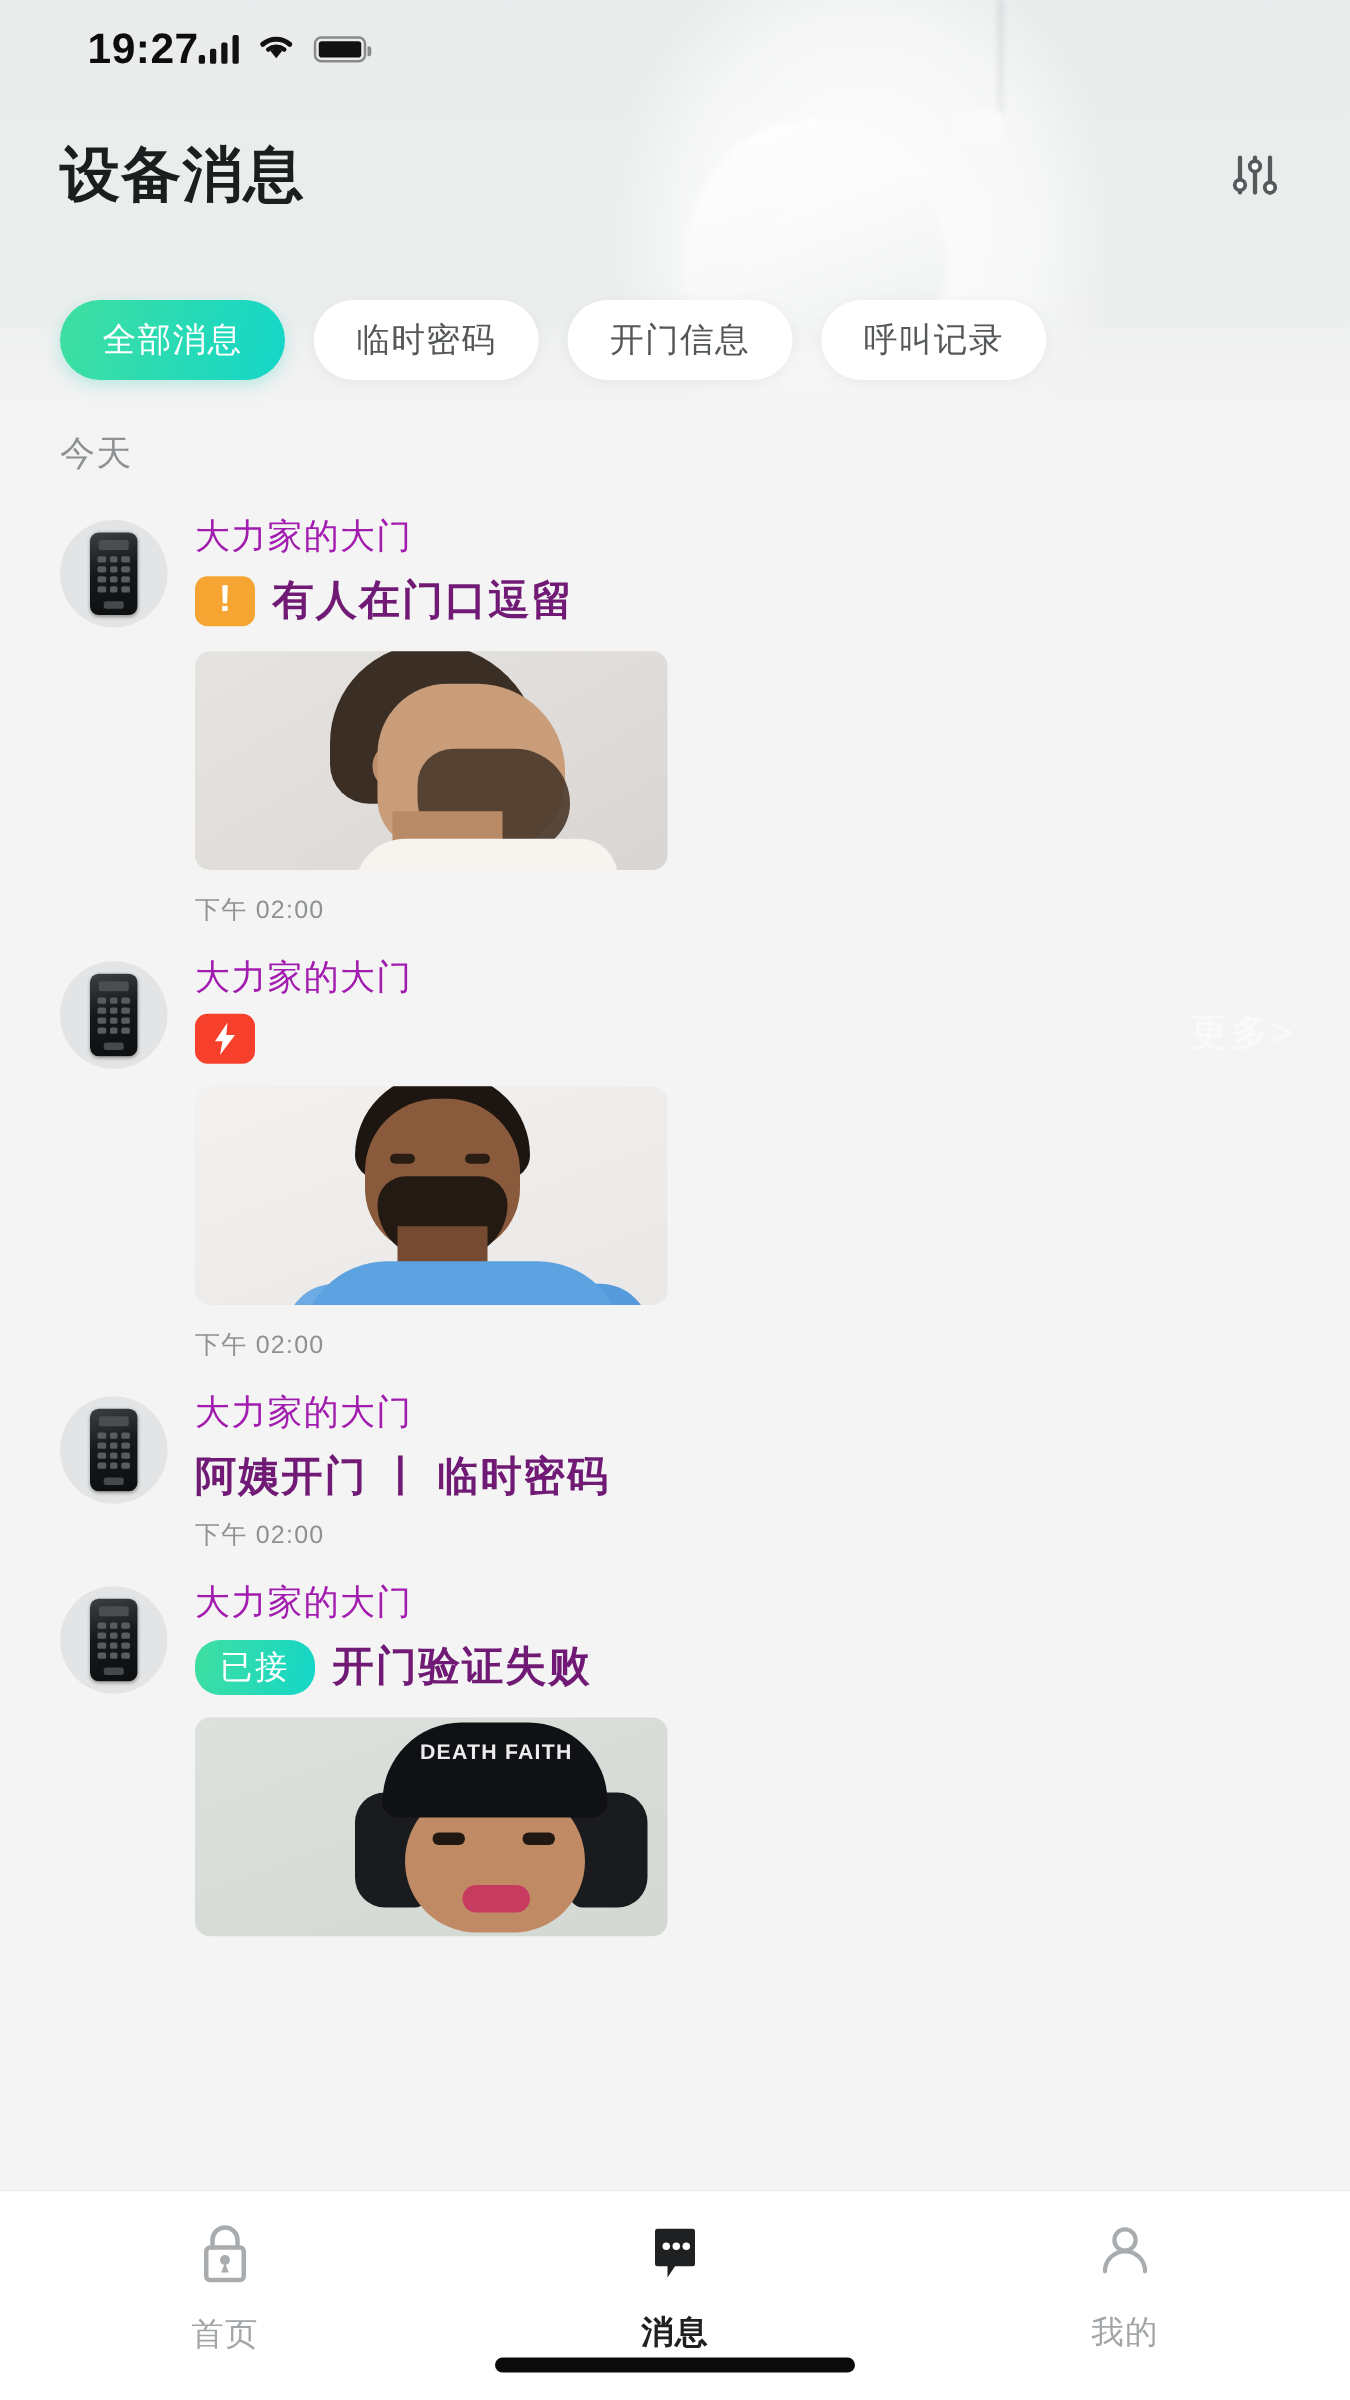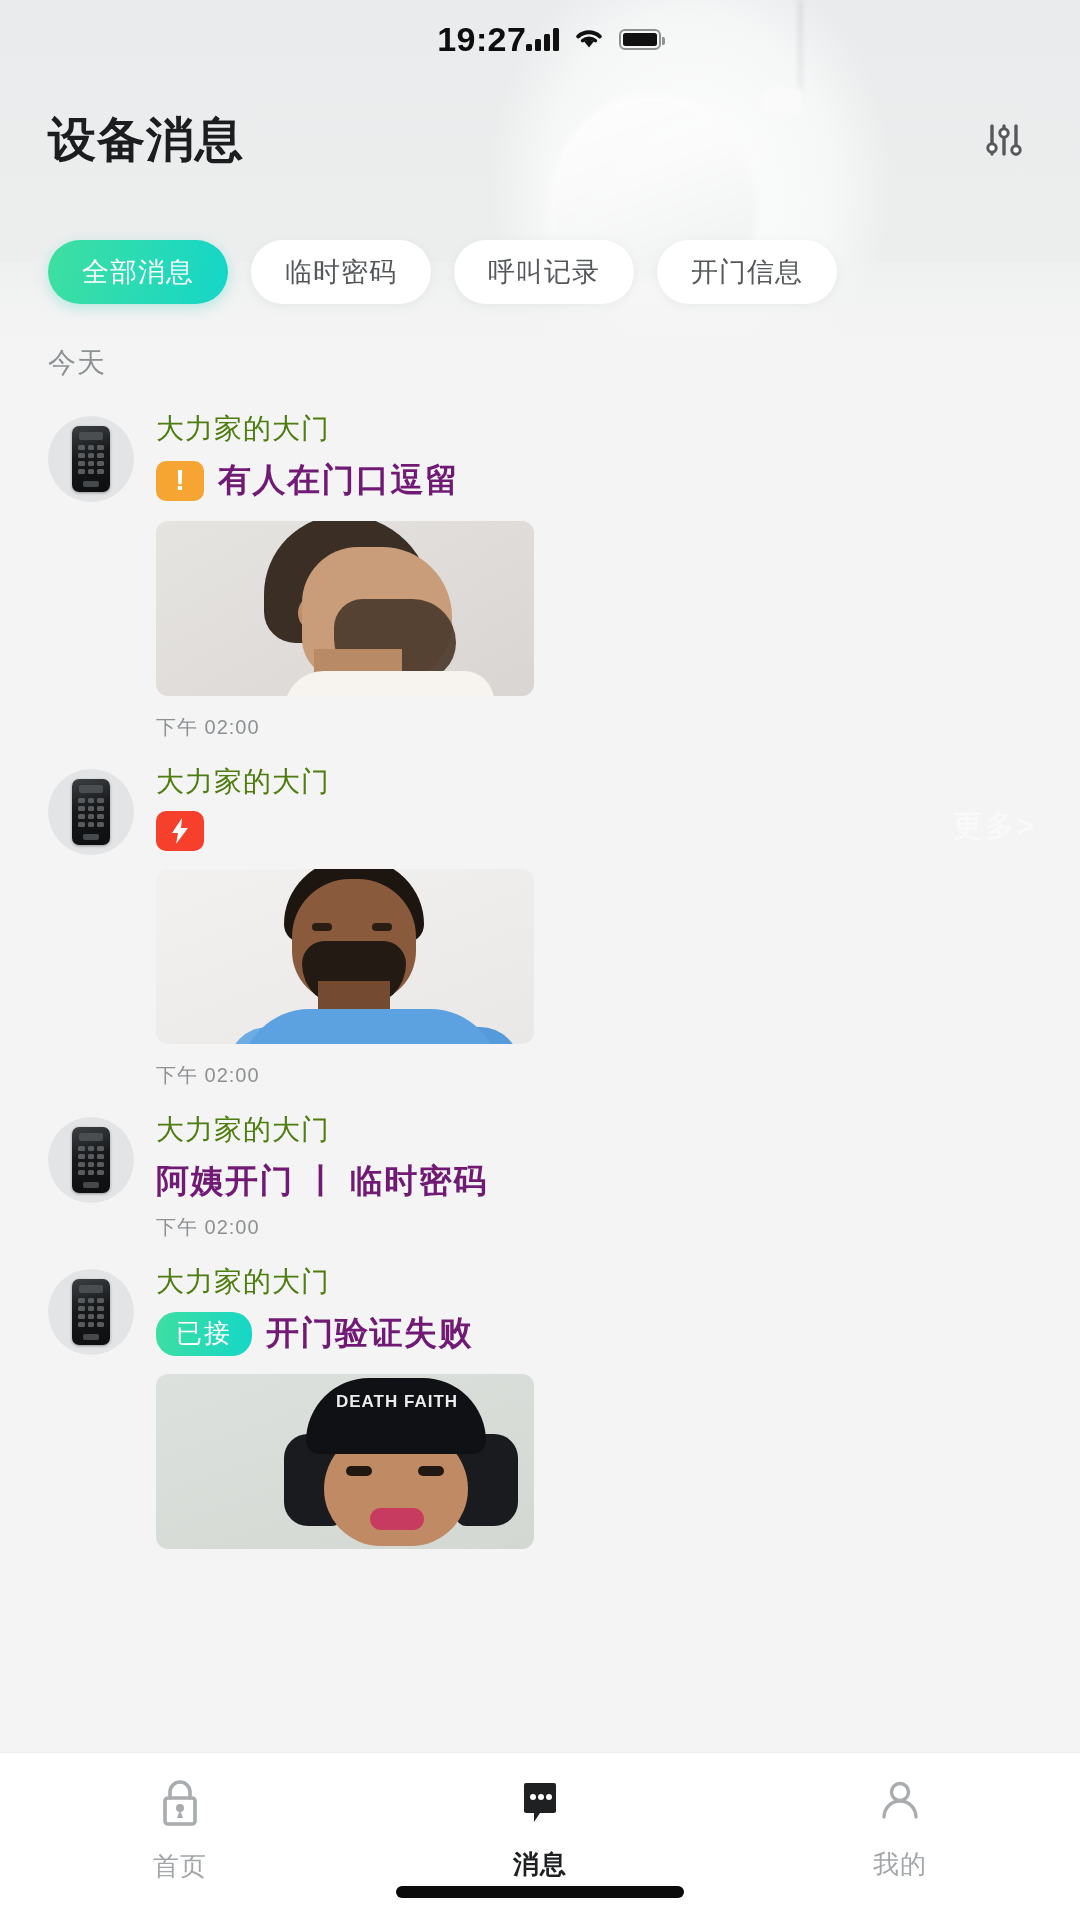--- a/index.html
+++ b/index.html
@@ -35,21 +35,21 @@
     background:#fafafa; border-radius:8px; filter:blur(2.5px);
   }
   #page-fade{
     position:absolute; left:0; top:262px; right:0; bottom:0;
     background:linear-gradient(180deg,rgba(244,244,244,.25) 0%,rgba(244,244,244,.85) 60px,#f4f4f4 150px);
   }
 
   
   #status-bar{
     position:absolute; top:0; left:0; right:0; height:78px;
-    display:flex; align-items:center; justify-content:center;
+    display:flex; align-items:center; justify-content:flex-start;
     padding:0 52px 0 70px;
   }
   #status-time{
     font-size:34px; font-weight:700; color:#0d0d0d; letter-spacing:.4px;
   }
   #status-icons{ display:flex; align-items:center; gap:13px; }
   .sig-bars{ display:flex; align-items:flex-end; gap:3.5px; height:23px; }
   .sig-bars i{ display:block; width:5.5px; background:#111; border-radius:1.5px; }
   .sig-bars i:nth-child(1){ height:7px; }
   .sig-bars i:nth-child(2){ height:12px; }
@@ -118,21 +118,21 @@
   .keypad .keys{
     position:absolute; left:6px; top:19px; width:26px;
     display:grid; grid-template-columns:repeat(3,1fr); gap:3px 3px;
   }
   .keypad .keys b{ display:block; height:5px; background:#585c5f; border-radius:1.5px; }
   .keypad .reader{
     position:absolute; left:11px; bottom:5px; width:16px; height:6px;
     background:#45494c; border-radius:2px;
   }
   .msg-body{ padding-left:22px; flex:1; }
-  .msg-device{ font-size:28px; color:#4d7c0f; letter-spacing:1px; }
+  .msg-device{ font-size:28px; color:#a21caf; letter-spacing:1px; }
   .msg-title-row{ display:flex; align-items:center; gap:14px; margin-top:10px; }
   .msg-title{ font-size:33px; font-weight:700; color:#701a75; letter-spacing:1.5px; }
 
   .badge{
     height:40px; border-radius:10px; display:flex; align-items:center;
     justify-content:center; padding:0 9px; min-width:48px;
   }
   .badge.warn{ background:#f6a532; }
   .badge.danger{ background:#f6402c; }
   .badge.ok{
@@ -322,22 +322,22 @@
       <circle cx="11" cy="31" r="4.2" fill="#fff" stroke="#56595b" stroke-width="3"></circle>
       <circle cx="23" cy="16" r="4.2" fill="#fff" stroke="#56595b" stroke-width="3"></circle>
       <circle cx="35" cy="33" r="4.2" fill="#fff" stroke="#56595b" stroke-width="3"></circle>
     </svg>
   </div>
 </div>
 
 <div id="filter-tabs">
   <div class="tab active">全部消息</div>
   <div class="tab">临时密码</div>
+  <div class="tab">开门信息</div>
   <div class="tab">呼叫记录</div>
-  <div class="tab">开门信息</div>
 </div>
 
 <div id="msg-scroll">
 
   <div id="day-label">今天</div>
 
   <div class="msg-item">
     <div class="msg-avatar">
       <div class="keypad">
         <div class="screen"></div>

